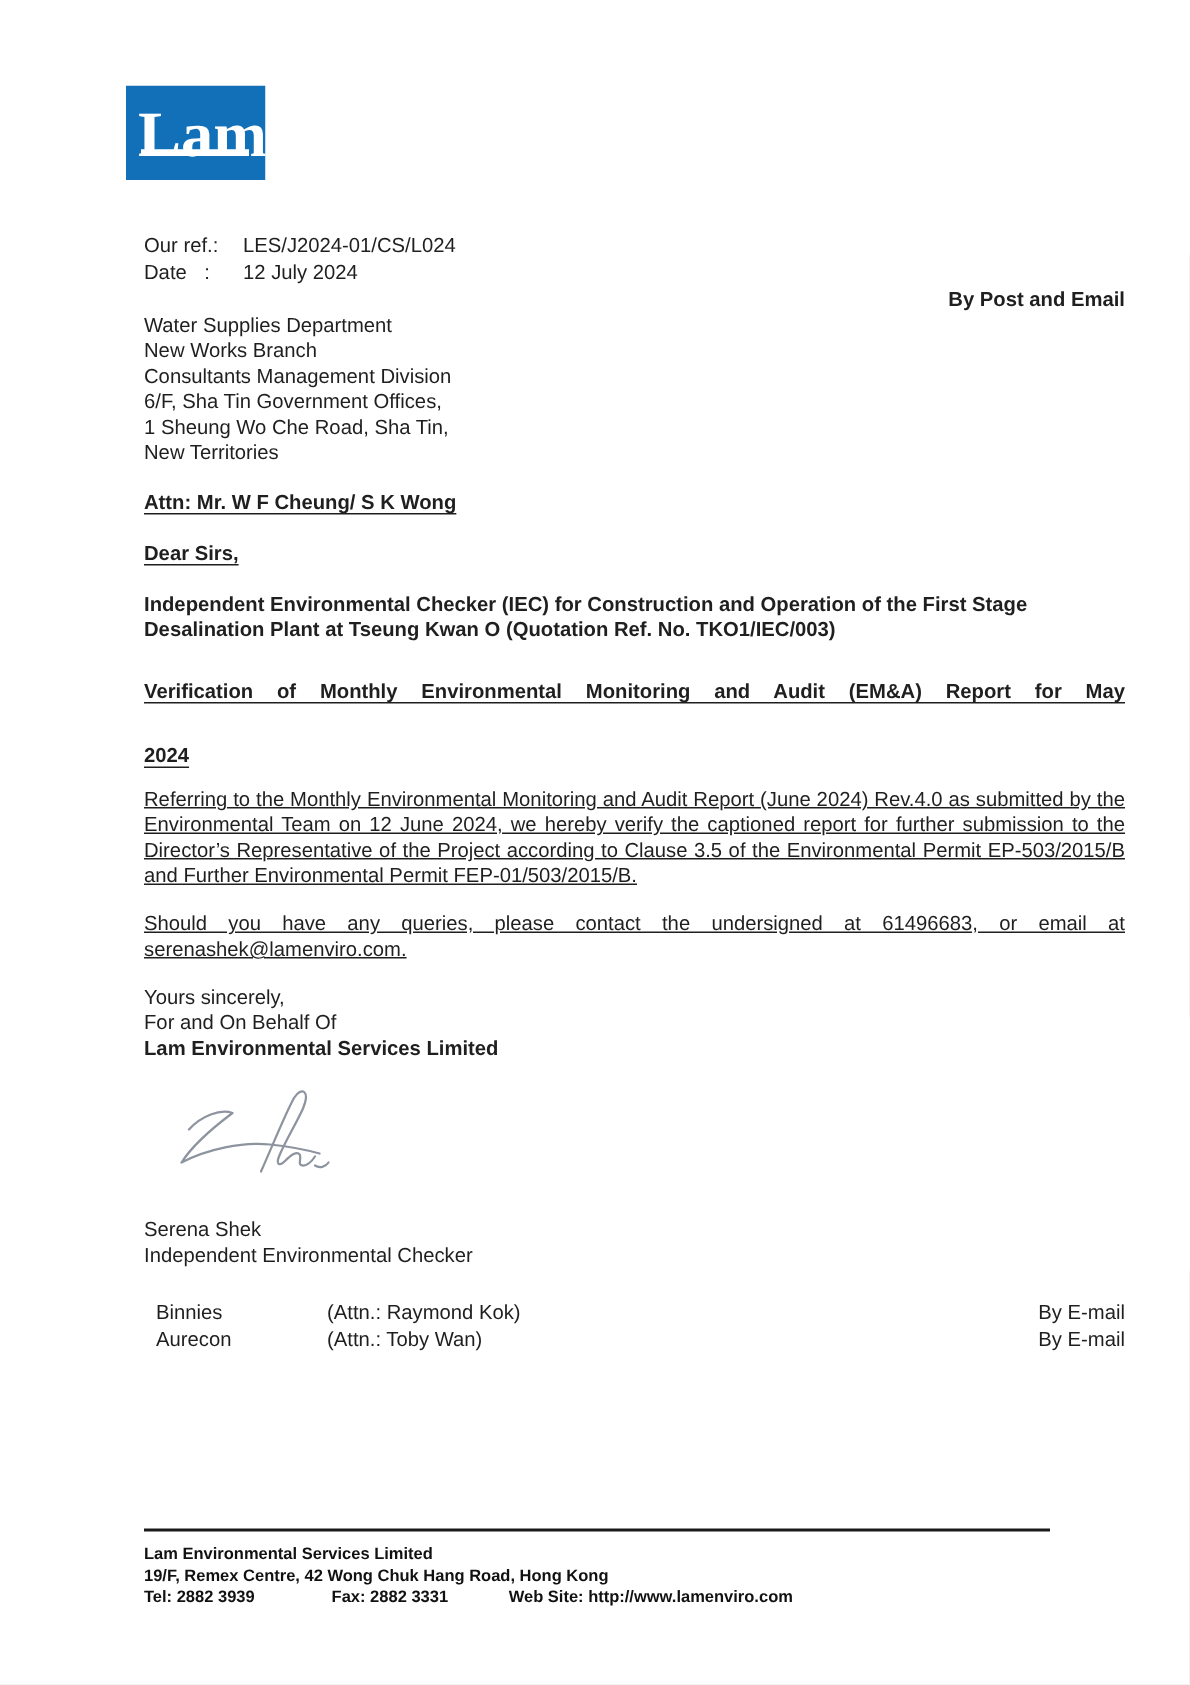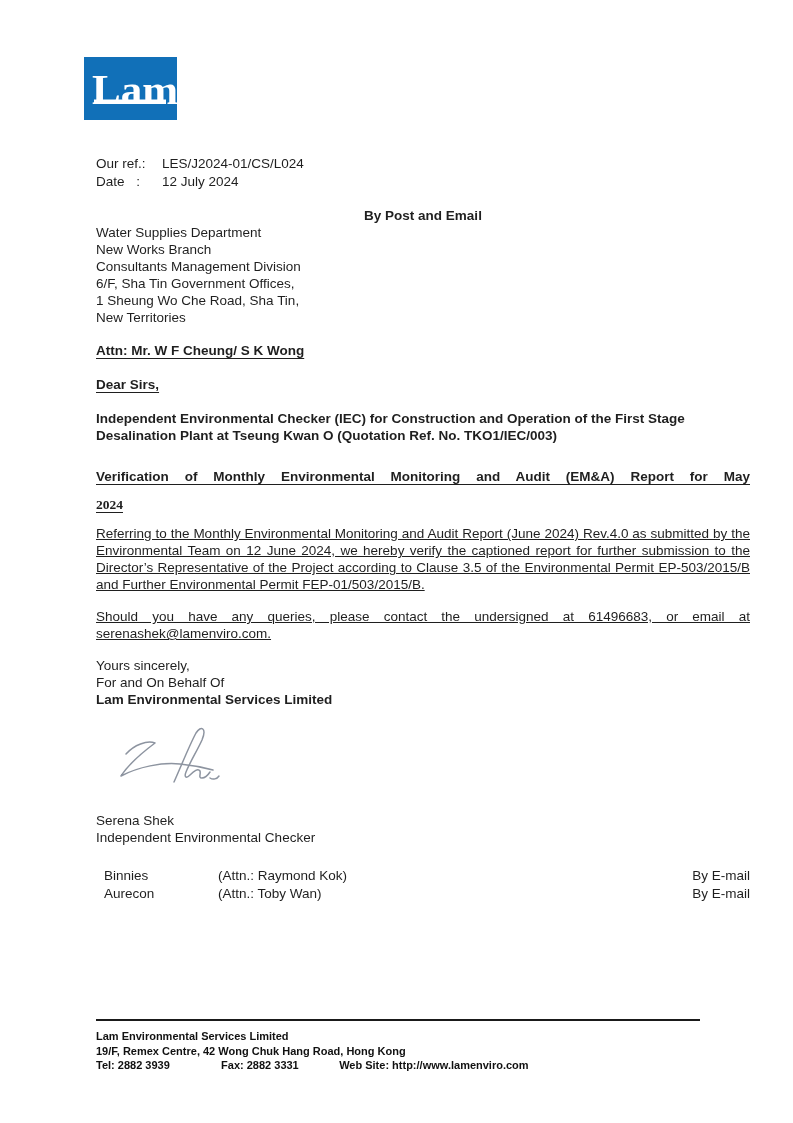--- a/index.html
+++ b/index.html
@@ -35,46 +35,45 @@
   .ref-row { display: flex; }
   .ref-label {
     width: 44px;
     margin-right: 22px;
     white-space: nowrap;
     text-align: justify;
     text-align-last: justify;
   }
 
   
-  .delivery { margin-top: 16px; text-align: center; font-weight: 700; }
+  .delivery { text-align: right; font-weight: 700; }
 
   
   .address div { line-height: 17px; }
 
   .attn { margin-top: 16px; font-weight: 700; }
 
   .salutation { margin-top: 17px; font-weight: 700; }
 
   .project-title { margin-top: 17px; font-weight: 700; }
 
   .subject-line1 {
     margin-top: 24px;
     font-weight: 700;
     text-align: justify;
     text-align-last: justify;
     text-decoration: underline;
     text-decoration-thickness: 1.3px;
     text-underline-offset: 2.5px;
   }
   .subject-line2 {
-    margin-top: 11px;
+    margin-top: 26px;
     font-weight: 700;
     width: -moz-fit-content;
     width: fit-content;
-    font-family: Liberation Serif, serif;
   }
 
   .para { text-align: justify; text-decoration: underline; }
   .para-1 { margin-top: 12px; }
   .para-2 { margin-top: 15px; }
 
   .closing { margin-top: 15px; }
   .closing div { line-height: 17px; }
 
   .signature-wrap { margin: 12px 0 0 14px; height: 76px; }

